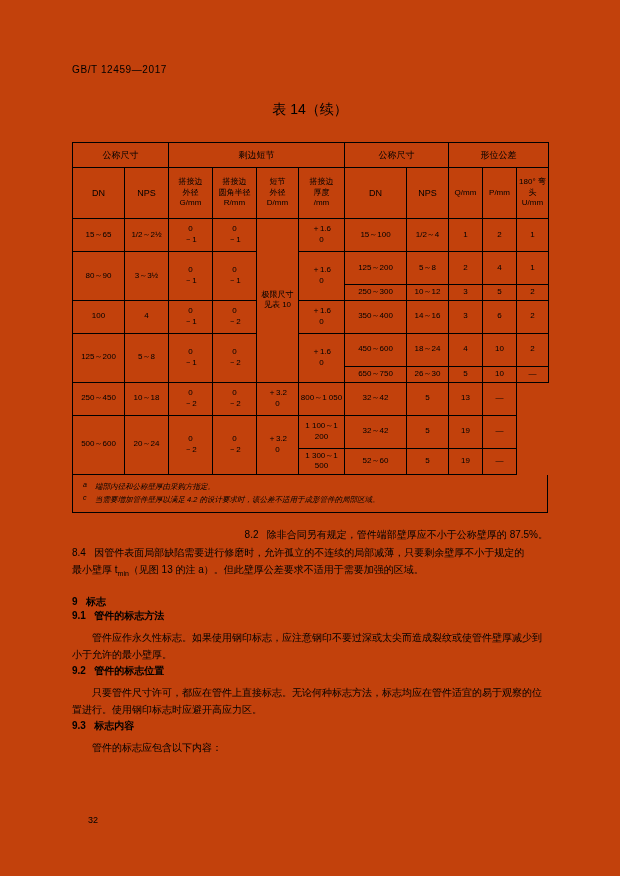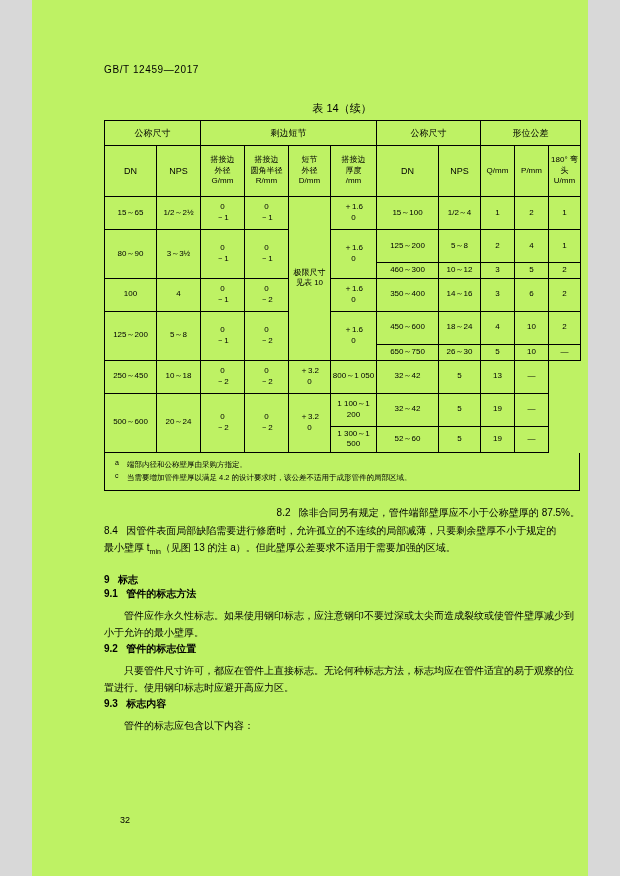--- a/index.html
+++ b/index.html
@@ -5,42 +5,42 @@
   html, body {
     margin: 0;
     padding: 0;
     background: #d8d8d8;
   }
   body {
     font-family: "Liberation Sans", sans-serif;
   }
   .page {
     position: relative;
-    width: 556px;
+    width: 620px;
     height: 876px;
-    background: #bef264;
+    background: #c2410c;
     margin: 0 auto;
     overflow: hidden;
   }
   .content {
     position: absolute;
     left: 72px;
     top: 64px;
     width: 476px;
   }
   .header-std {
     font-size: 10px;
     letter-spacing: 0.6px;
     color: #000;
     margin-bottom: 26px;
   }
   .table-title {
     text-align: center;
-    font-size: 11px;
-    margin-bottom: 4px;
+    font-size: 14px;
+    margin-bottom: 23px;
   }
   table.main {
     border-collapse: collapse;
     width: 476px;
     table-layout: fixed;
     font-size: 8px;
   }
   table.main td, table.main th {
     border: 1px solid #000;
     text-align: center;
@@ -72,20 +72,21 @@
     border-top: none;
     width: 476px;
     box-sizing: border-box;
     padding: 5px 8px 6px 10px;
     font-size: 7.5px;
     line-height: 1.75;
   }
   .notes div {
     position: relative;
     padding-left: 12px;
+    font-style: italic;
   }
   .notes .mk {
     position: absolute;
     left: 0;
     top: -1px;
     font-size: 7px;
   }
   .para {
     font-size: 10px;
     line-height: 1.75;
@@ -206,21 +207,21 @@
         <td class="tol" rowspan="2">0<br>－1</td>
         <td class="tol" rowspan="2">0<br>－1</td>
         <td class="tol" rowspan="2">＋1.6<br>0</td>
         <td>125～200</td>
         <td>5～8</td>
         <td>2</td>
         <td>4</td>
         <td>1</td>
       </tr>
       <tr>
-        <td>460～300</td>
+        <td>250～300</td>
         <td>10～12</td>
         <td>3</td>
         <td>5</td>
         <td>2</td>
       </tr>
 
       <tr class="body-row">
         <td>100</td>
         <td>4</td>
         <td class="tol">0<br>－1</td>

